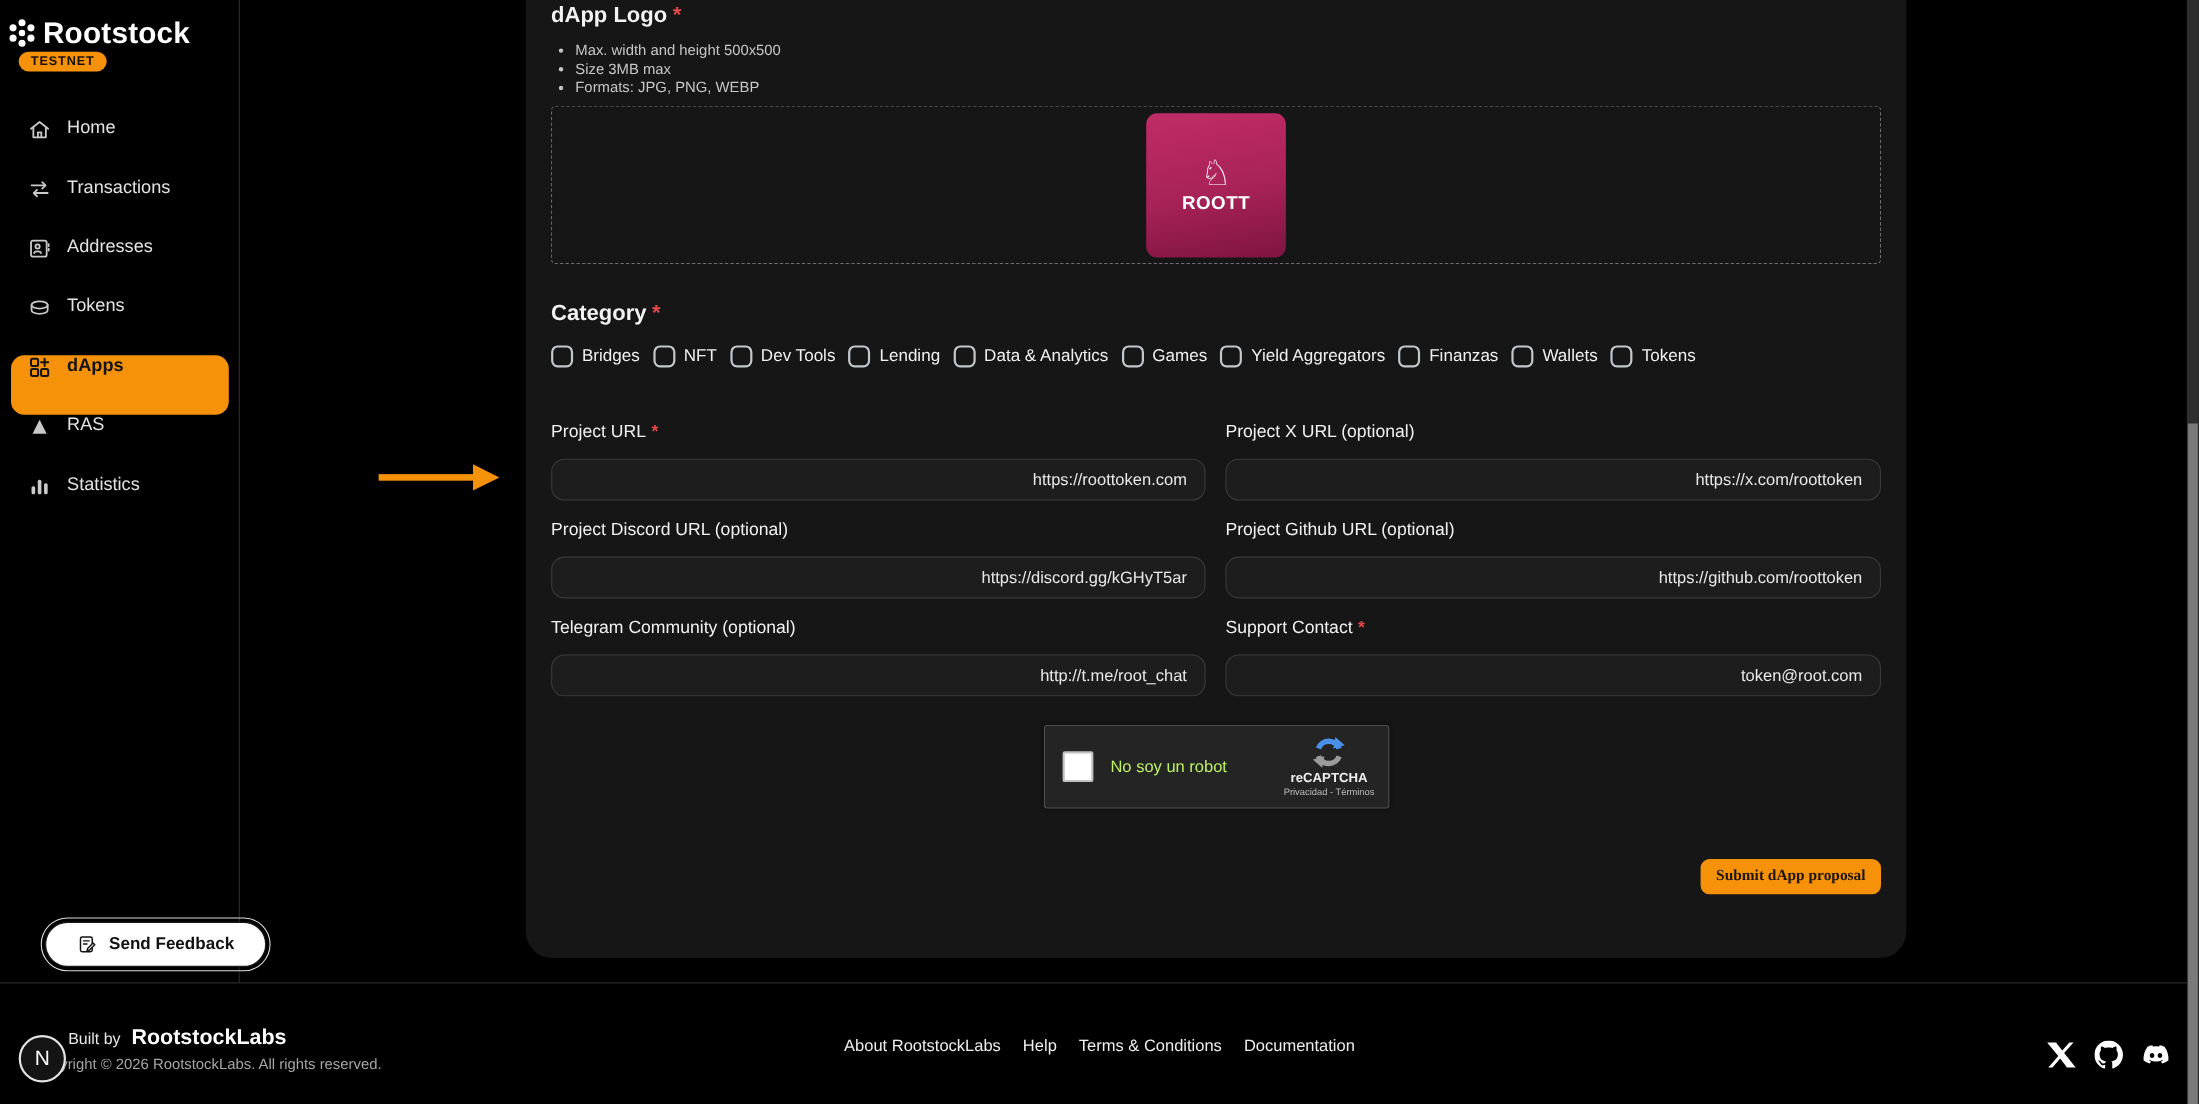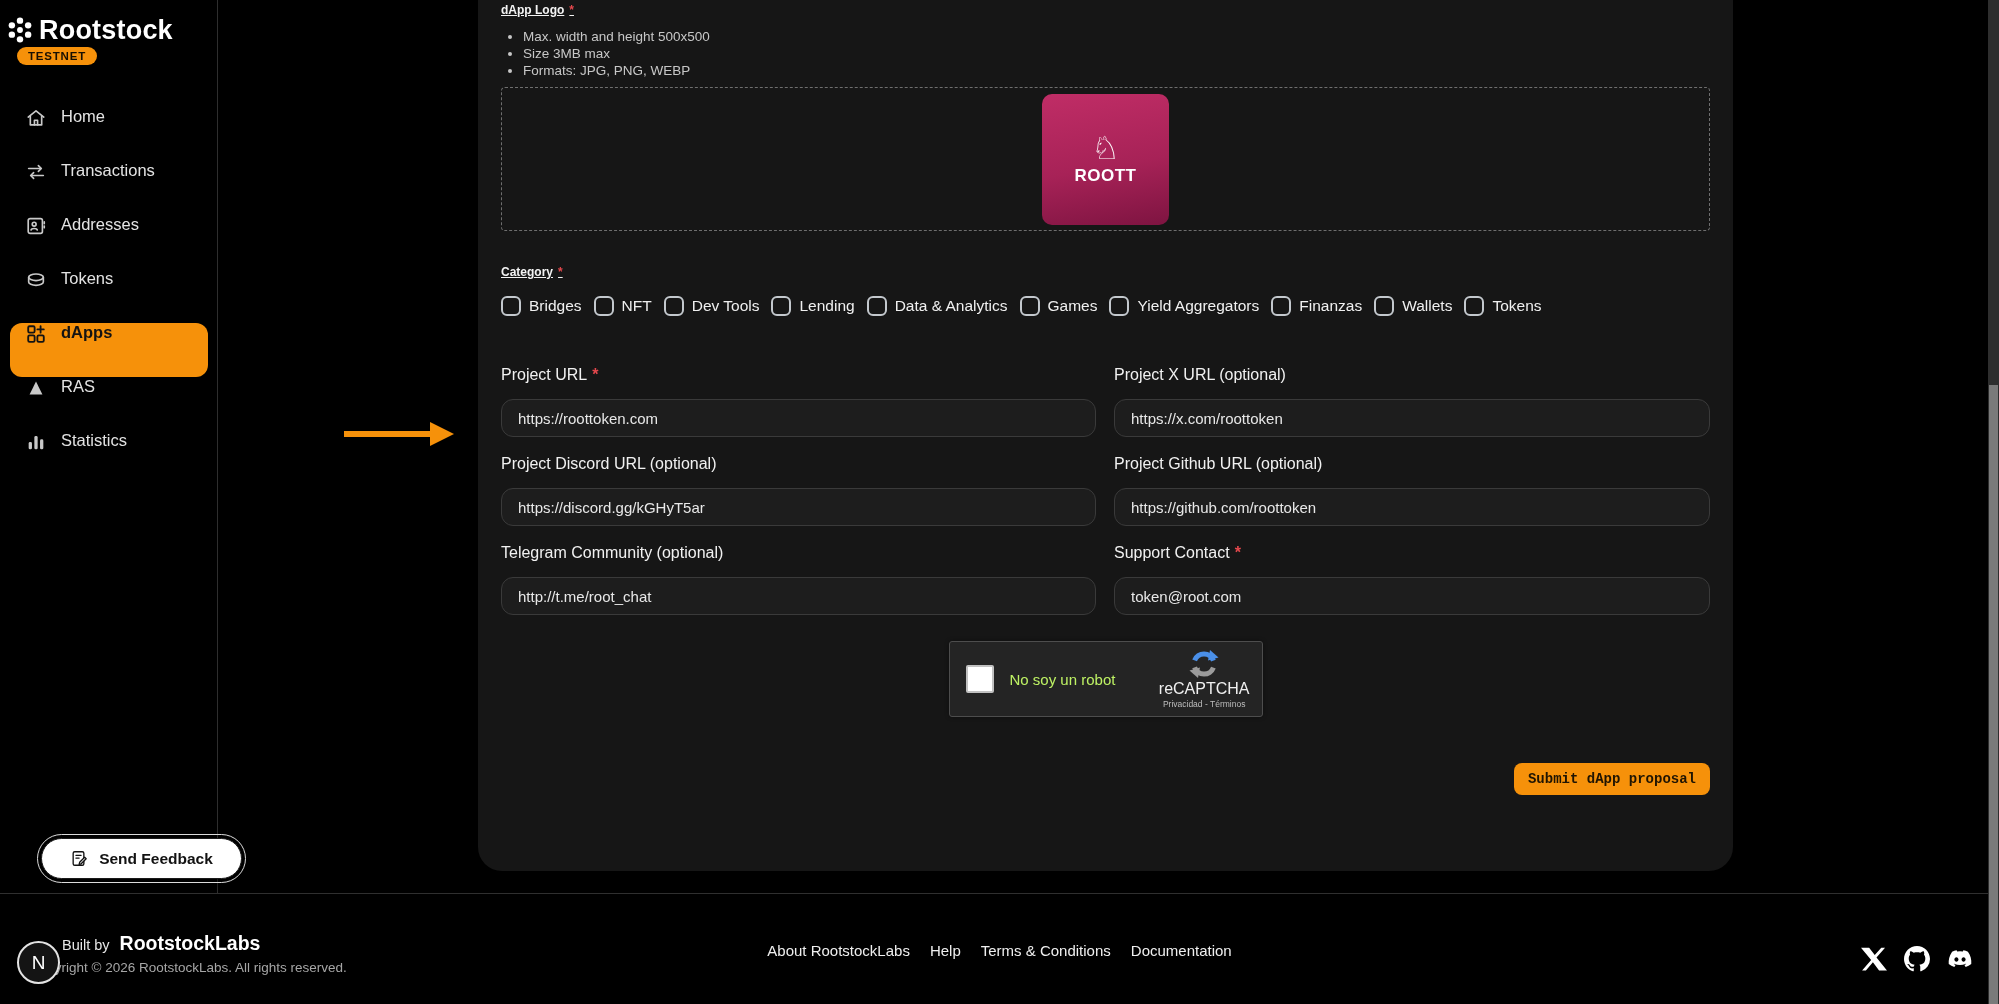--- a/index.html
+++ b/index.html
@@ -29,21 +29,21 @@
                   display:flex; align-items:center; justify-content:center; gap:10px;
                   font-size:15.5px; font-weight:600; cursor:pointer; z-index:3;
                   outline:1px solid #dcdcdc; outline-offset:3px;
                   box-shadow:0 5px 10px rgba(0,0,0,.55);margin-left:32px; }
   .feedback-btn svg { width:19px; height:19px; }
 
   
   .card { position:absolute; left:478px; top:-30px; width:1255px; height:901px;
           background:var(--card_bg,#161616); border-radius:24px; padding:33px 23px 23px;
           overflow:hidden; z-index:1; }
-  .sec-label { font-size:12px; font-weight:700; color:#f3f3f3;text-decoration:underline; }
+  .sec-label { font-size:20px; font-weight:700; color:#f3f3f3; }
   .req { color:var(--required,#E5484D); margin-left:5px; font-weight:700; }
   .logo-rules { margin:11px 0 0 22px; }
   .logo-rules li { font-size:13.5px; color:#c7c7c7; line-height:17px; }
   .dropzone { margin-top:8px; width:1209px; height:144px; border:1px dashed #6e6e6e;
               border-radius:4px; display:flex; align-items:center; justify-content:center; }
   .logo-tile { width:127px; height:131px; border-radius:10px; cursor:pointer;
                background:linear-gradient(170deg, var(--tile_from,#C02D66) 0%, #a72257 55%, var(--tile_to,#7E1441) 100%);
                display:flex; flex-direction:column; align-items:center; justify-content:center; gap:2px; }
   .knight { font-size:32px; color:#fff; line-height:1; }
   .tile-name { font-size:17px; font-weight:700; color:#fff; letter-spacing:.5px; }
@@ -52,37 +52,37 @@
   .cat-row { margin-top:17px; display:flex; align-items:center; gap:12px; }
   .cat { display:flex; align-items:center; gap:8px; cursor:pointer; white-space:nowrap; }
   .cb { width:20px; height:20px; border:2px solid #c3c8cd; border-radius:6px; background:transparent; flex:0 0 auto; }
   .cat span.cl { font-size:15.5px; color:#f0f0f0; }
 
   .fields { margin-top:50px; display:grid; grid-template-columns:595px 596px;
             column-gap:18px; row-gap:18px; }
   .f-label { font-size:16px; color:#f1f1f1; margin-bottom:15px; }
   .f-input { width:100%; height:38px; background:var(--input_bg,#1D1D1D); border:1px solid #3a3a3a;
              border-radius:12px; padding:0 16px; font-size:15px; color:#e8e8e8;
-             font-family:"Liberation Sans", sans-serif; outline:none; }
+             font-family:"Liberation Sans", sans-serif; outline:none;text-align:right; }
   .f-note { margin-top:12px; font-size:14.5px; color:#b3b3b3; }
 
   .recaptcha { margin:26px auto 0; width:314px; height:76px; background:#242424;
                border:1px solid #4d4d4d; border-radius:3px; display:flex; align-items:center;
                padding:0 12px 0 16px; box-shadow:0 0 4px rgba(0,0,0,.4); }
   .recap-box { width:28px; height:28px; background:#fff; border-radius:2px; border:2px solid #c1c1c1; cursor:pointer; }
   .recap-label { margin-left:16px; font-size:15px; color:#bef264; flex:1; }
   .recap-brand { display:flex; flex-direction:column; align-items:center; gap:1px; }
   .recap-brand svg { width:30px; height:30px; }
-  .recap-name { font-size:16px; color:#efefef; }
+  .recap-name { font-size:12px; color:#efefef;font-weight:bold; }
   .recap-terms { font-size:8.5px; color:#bdbdbd; }
 
   .submit-row { margin-top:46px; display:flex; justify-content:flex-end; }
   .submit-btn { background:var(--accent,#F6910A); color:#201503; border:none; border-radius:8px;
                 height:32px; padding:0 14px; font-size:14px; font-weight:600; cursor:pointer;
-                font-family:Liberation Mono, monospace; }
+                font-family:Liberation Serif, serif; }
 
   .pointer-arrow { position:absolute; left:344px; top:420px; width:110px; height:28px; z-index:4; }
 
   
   .footer { position:absolute; left:0; top:893px; width:1999px; height:111px;
             background:#000; border-top:1px solid #2f2f2f; z-index:2; }
   .avatar { position:absolute; left:17px; top:47px; width:43px; height:43px; border-radius:50%;
             background:#141414; border:2px solid #e3e3e3; display:flex; align-items:center;
             justify-content:center; font-size:19px; color:#fff; z-index:3; cursor:pointer; }
   .built { position:absolute; left:62px; top:38px; display:flex; align-items:baseline; gap:10px; }

